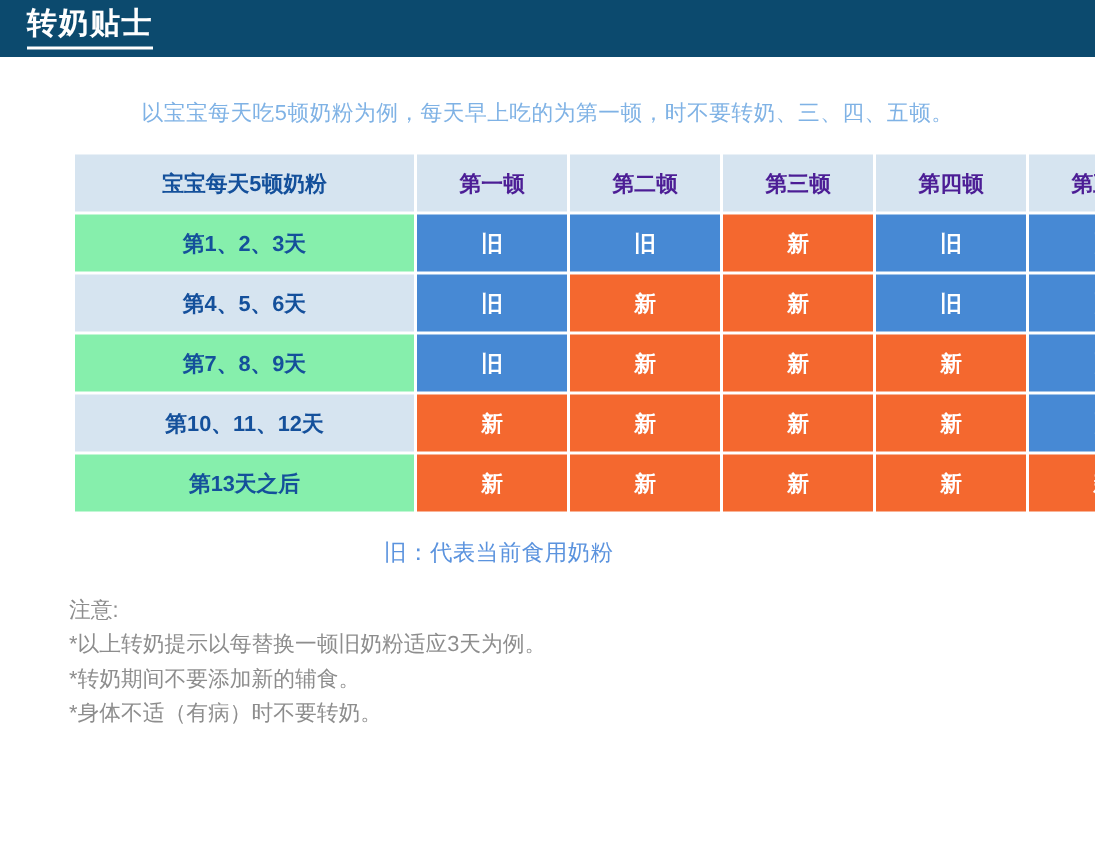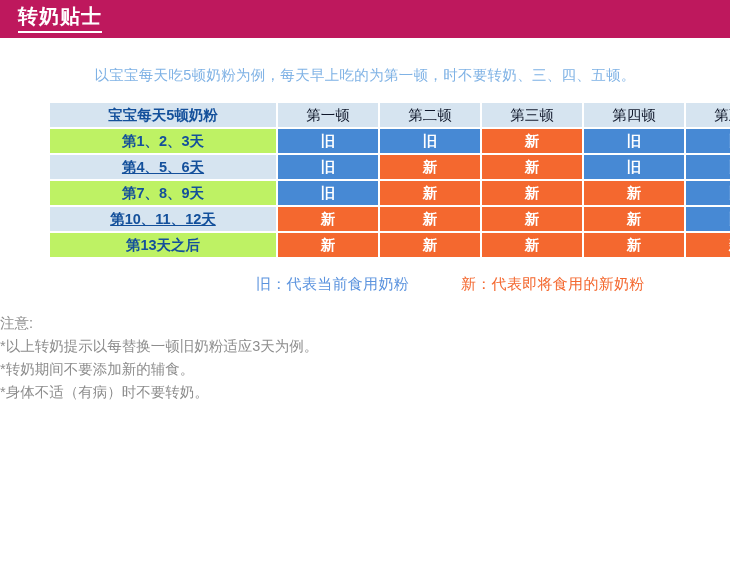--- a/index.html
+++ b/index.html
@@ -11,21 +11,21 @@
     height: 561px;
     background: #ffffff;
     font-family: "Liberation Sans", "DejaVu Sans", sans-serif;
     overflow: hidden;
   }
 
   
   .banner {
     width: 730px;
     height: 38px;
-    background: #be185d;
+    background: #0c4a6e;
     position: relative;
     text-decoration: underline;
   }
   .banner-title {
     position: absolute;
     left: 18px;
     top: 4px;
     font-size: 20px;
     font-weight: bold;
     color: #ffffff;
@@ -49,49 +49,48 @@
     width: 634px;
     margin: 16px auto 0 auto;
   }
   table.milk-table {
     width: 100%;
     border-collapse: separate;
     border-spacing: 2px 2px;
     table-layout: fixed;
   }
   table.milk-table td {
-    height: 24px;
+    height: 38px;
     text-align: center;
     vertical-align: middle;
     font-size: 14.5px;
     padding: 0;
   }
   
   .hdr-label {
     background: #d6e4f0;
     color: #14509b;
     font-weight: bold;
     font-size: 15px;
   }
   .hdr-col {
     background: #d6e4f0;
-    color: #0f172a;
-    font-weight: normal;
+    color: #4c1d95;
+    font-weight: bold;
     font-size: 15px;
   }
   
   .row-label {
-    background: #bef264;
+    background: #86efac;
     color: #14509b;
     font-weight: bold;
     font-size: 15px;
   }
   .row-label.alt {
     background: #d6e4f0;
-    text-decoration: underline;
   }
   
   .cell-old {
     background: #4789d4;
     color: #ffffff;
     font-weight: bold;
   }
   .cell-new {
     background: #f4682f;
     color: #ffffff;
@@ -99,29 +98,30 @@
   }
   col.c-label { width: 226px; }
   col.c-meal  { width: 100px; }
 
   
   .legend {
     margin-top: 16px;
     padding-left: 256px;
     font-size: 15px;
     display: flex;
-    gap: 52px;
+    gap: 28px;
     letter-spacing: 0.3px;
   }
   .legend-old { color: #5b93de; }
   .legend-new { color: #f4682f; }
 
   
   .notes {
     margin-top: 18px;
+    padding-left: 46px;
     color: #8d8d8d;
     font-size: 14.5px;
     line-height: 23px;
   }
   .notes div { white-space: pre; }
 </style>
 </head>
 <body>
 
 <div class="banner">
@@ -193,21 +193,20 @@
         <td class="cell-new">新</td>
         <td class="cell-new">新</td>
         <td class="cell-new">新</td>
       </tr>
     </tbody>
   </table>
 </div>
 
 <div class="legend">
   <span class="legend-old">旧：代表当前食用奶粉</span>
-  <span class="legend-new">新：代表即将食用的新奶粉</span>
 </div>
 
 <div class="notes">
   <div>注意:</div>
   <div>*以上转奶提示以每替换一顿旧奶粉适应3天为例。</div>
   <div>*转奶期间不要添加新的辅食。</div>
   <div>*身体不适（有病）时不要转奶。</div>
 </div>
 
 </body></html>

